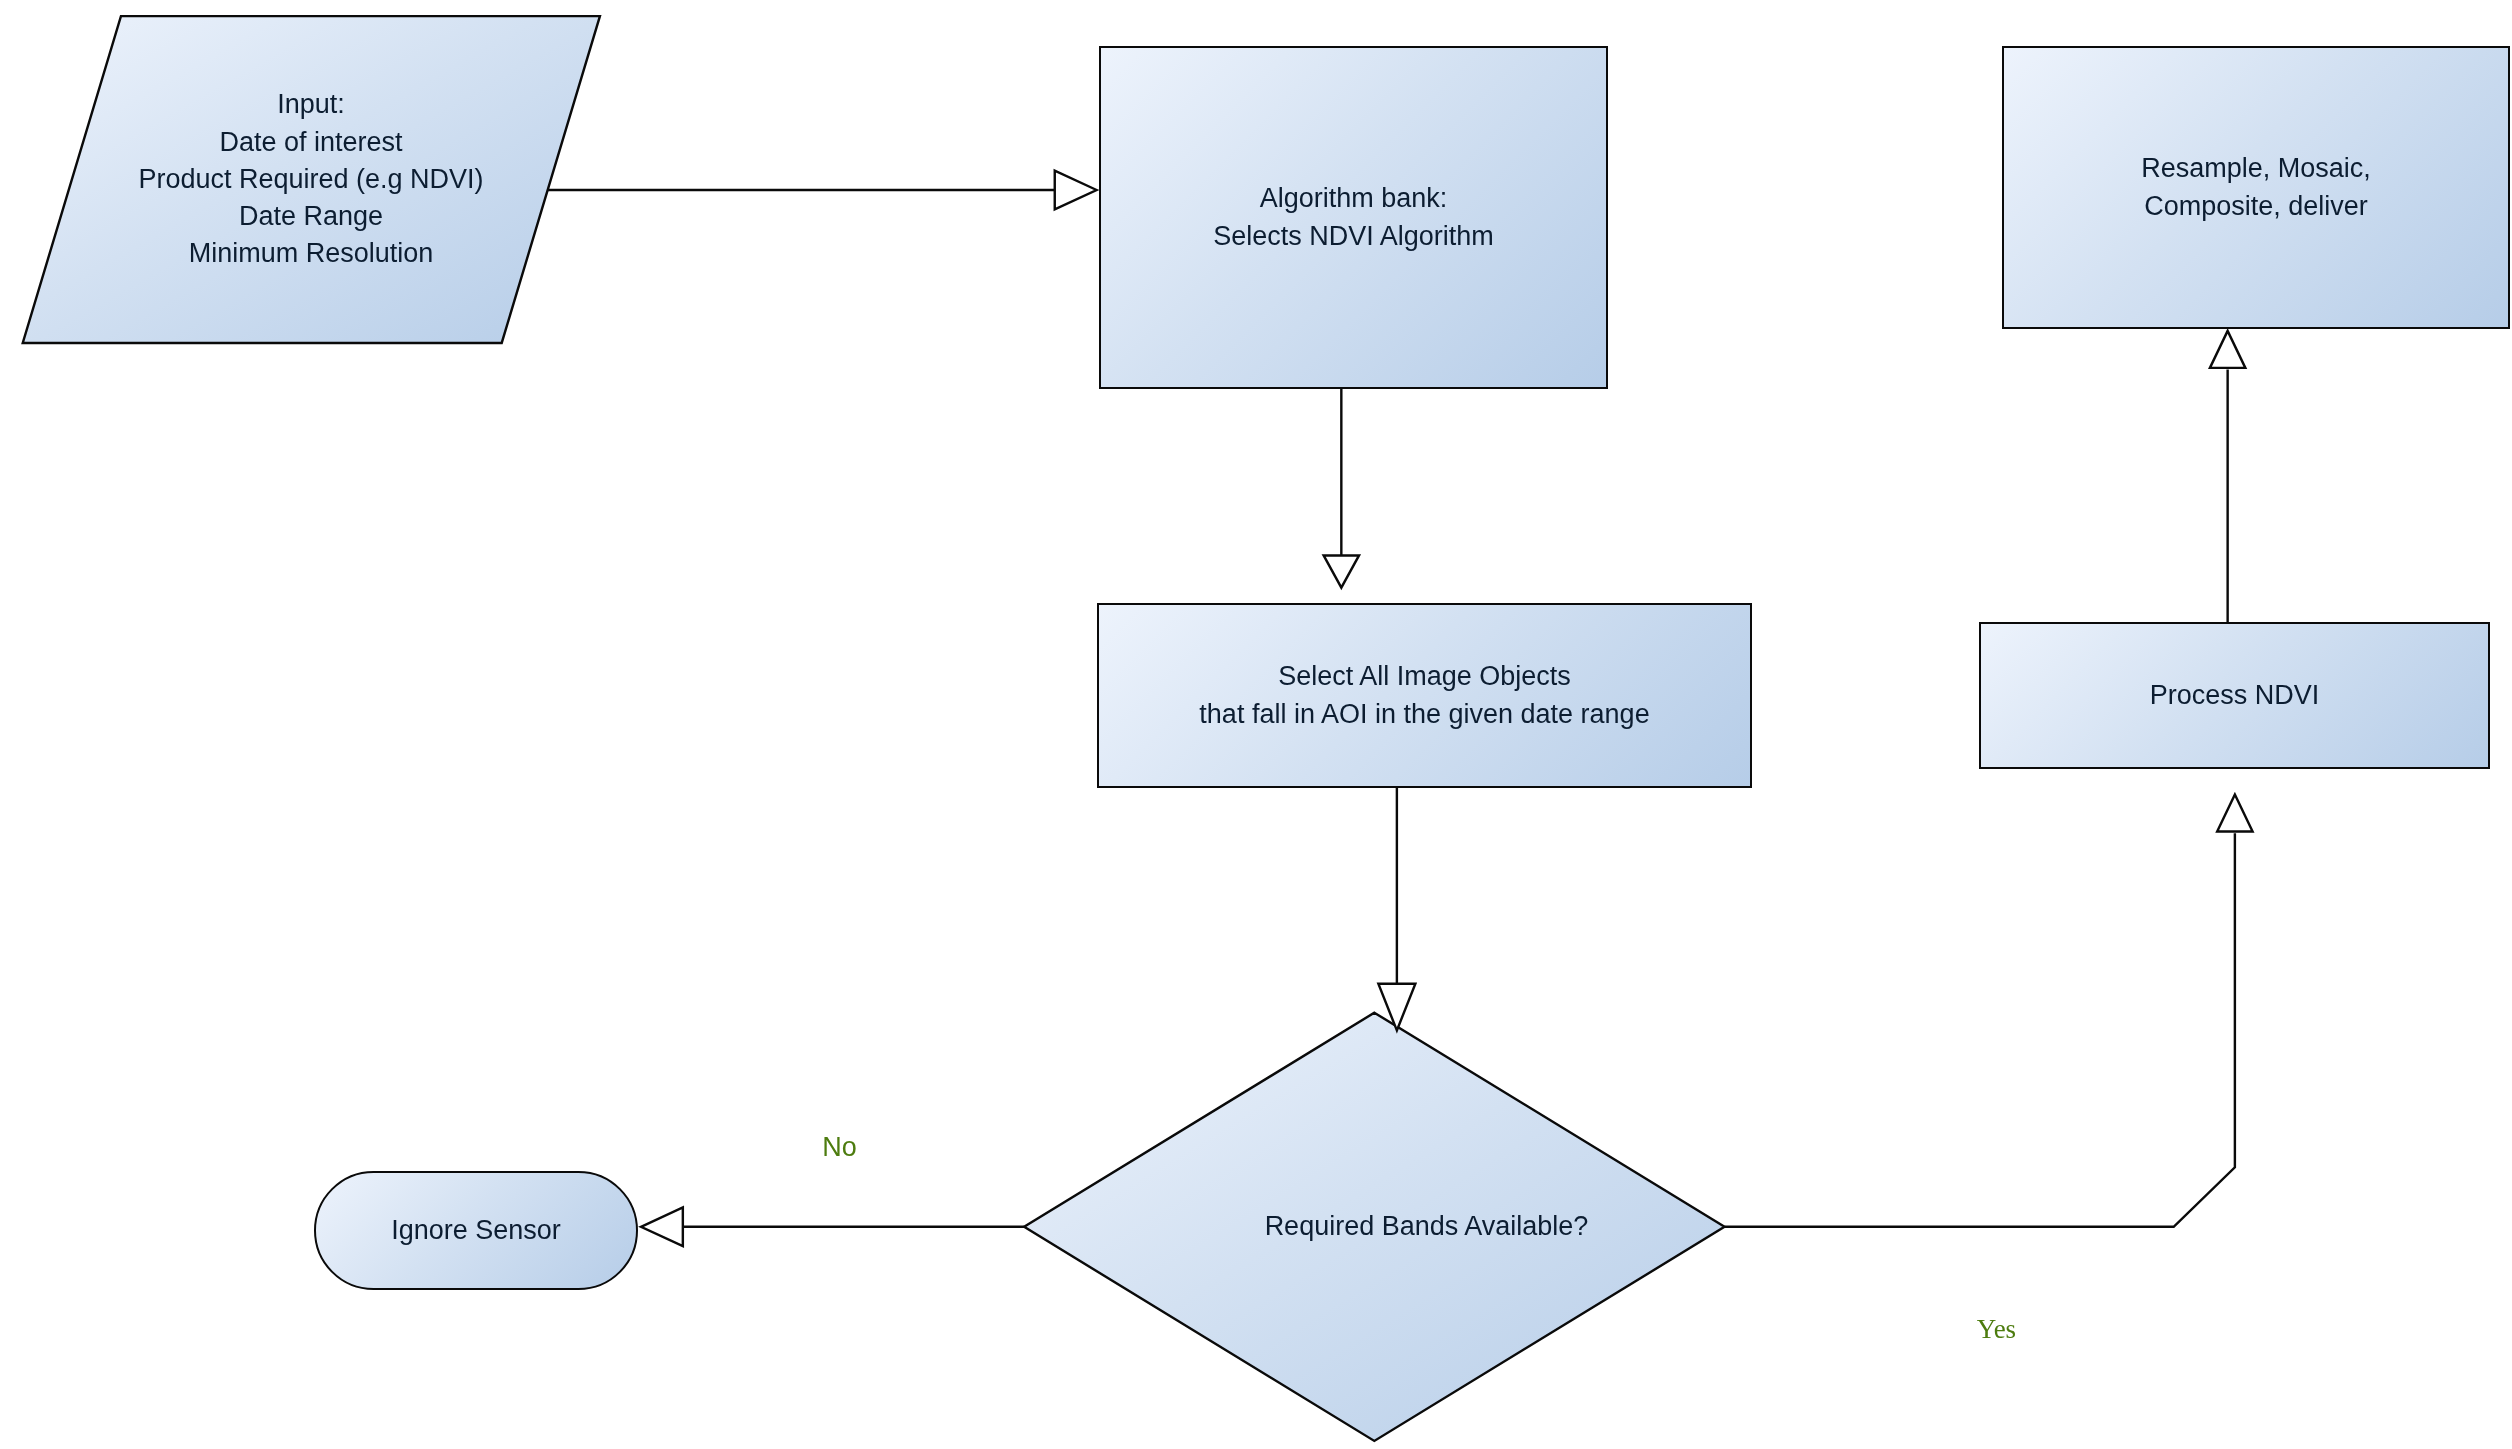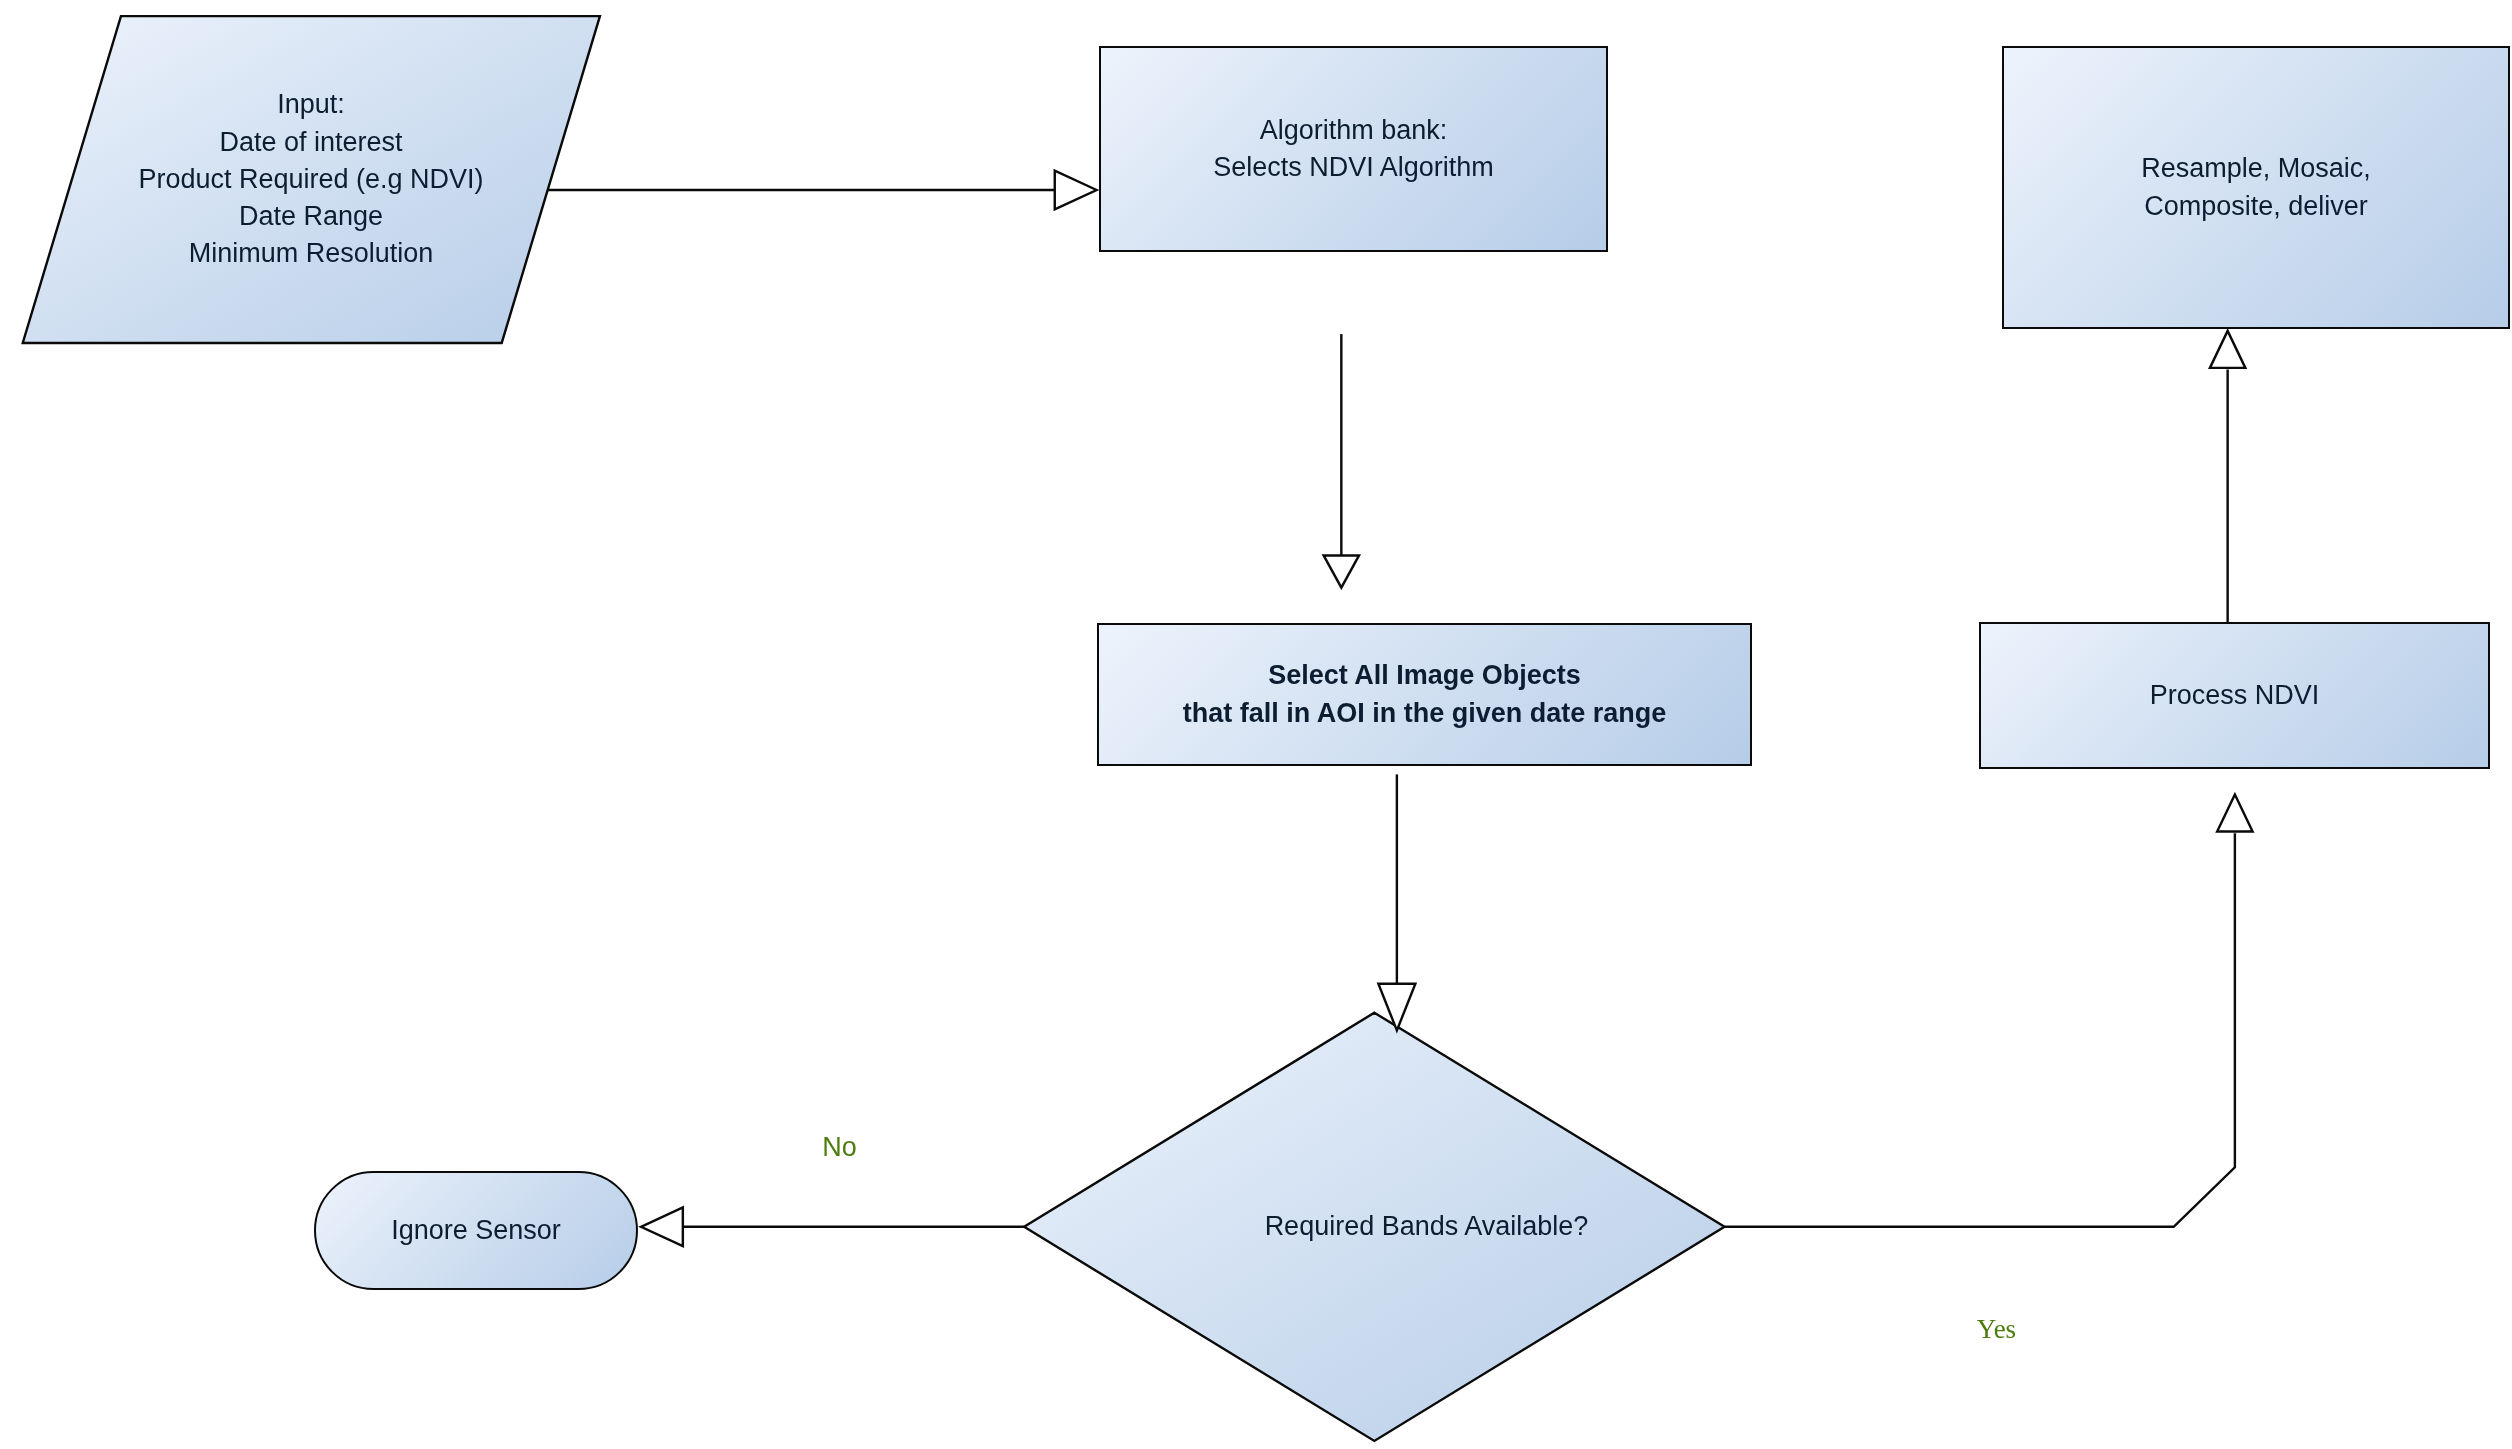--- a/index.html
+++ b/index.html
@@ -75,31 +75,31 @@
 </svg>
 
 <div class="shape-text" style="left:22.5px;top:16px;width:577px;height:327px;align-items:center;">
   <div>Input:</div>
   <div>Date of interest</div>
   <div>Product Required (e.g NDVI)</div>
   <div>Date Range</div>
   <div>Minimum Resolution</div>
 </div>
 
-<div class="node" style="left:1099px;top:46px;width:509px;height:206px;">
+<div class="node" style="left:1099px;top:46px;width:509px;height:343px;">
   <div>Algorithm bank:</div>
   <div>Selects NDVI Algorithm</div>
 </div>
 
 <div class="node" style="left:2002px;top:46px;width:508px;height:283px;">
   <div>Resample, Mosaic,</div>
   <div>Composite, deliver</div>
 </div>
 
-<div class="node" style="left:1097px;top:623px;width:655px;height:143px;font-weight:bold;">
+<div class="node" style="left:1097px;top:603px;width:655px;height:185px;">
   <div>Select All Image Objects</div>
   <div>that fall in AOI in the given date range</div>
 </div>
 
 <div class="node" style="left:1979px;top:622px;width:511px;height:147px;">
   <div>Process NDVI</div>
 </div>
 
 <div class="shape-text" style="left:1076px;top:1013px;width:701px;height:428px;">
   <div>Required Bands Available?</div>

